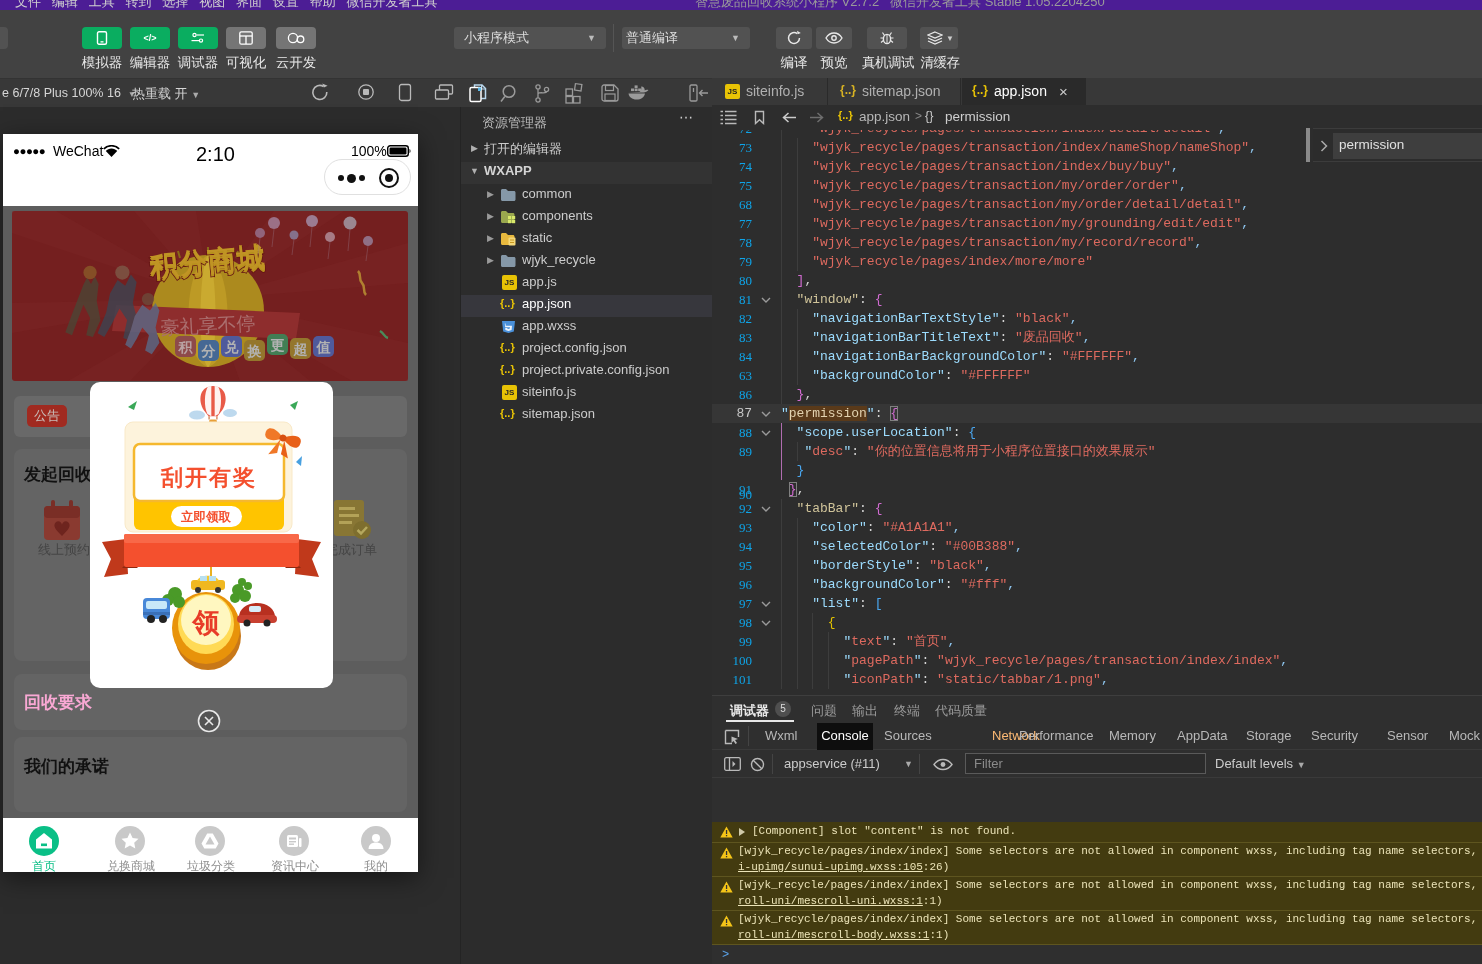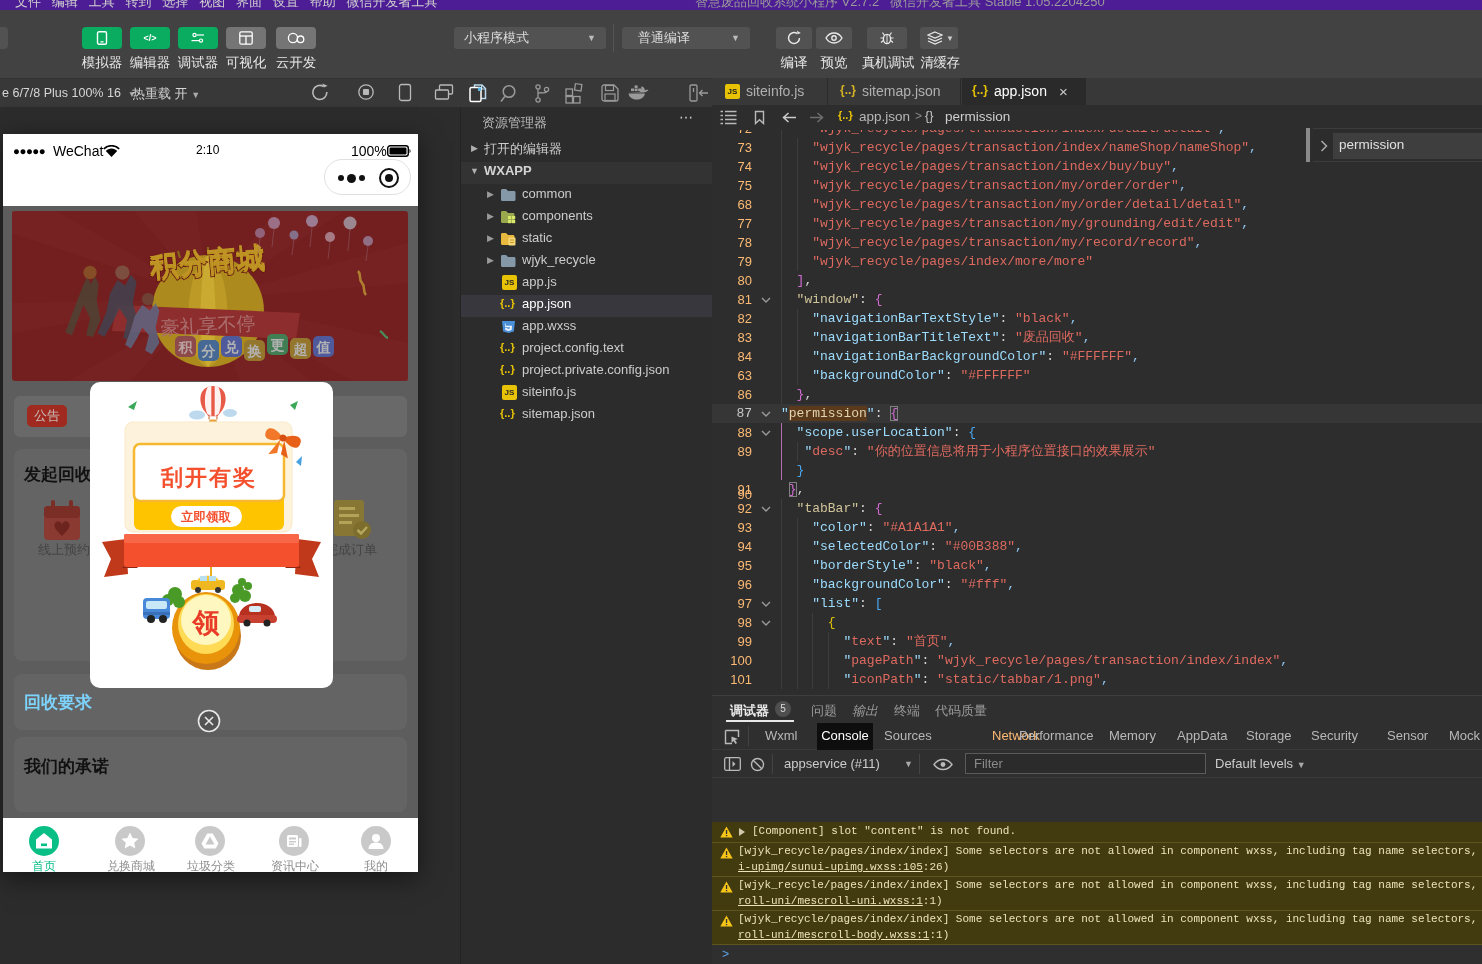--- a/index.html
+++ b/index.html
@@ -1,20 +1,20 @@
 <!DOCTYPE html>
 <html><head>
 <meta charset="utf-8">
 <style>
   * { margin:0; padding:0; box-sizing:border-box; }
   html,body { width:1482px; height:964px; overflow:hidden; background:#2d2d2d; }
   body { font-family:"Liberation Sans", sans-serif; }
   .abs { position:absolute; }
   #page { position:relative; width:1482px; height:964px; overflow:hidden; }
-  .ln { left:0; width:40px; text-align:right; color:#fdba74; font-family:Liberation Sans, sans-serif; font-size:13px; line-height:19px; }
+  .ln { left:0; width:40px; text-align:right; color:#0ea5e9; font-family:Liberation Serif, serif; font-size:13px; line-height:19px; }
   .lnact { left:0; width:40px; text-align:right; color:#c6c6c6; font-family:"Liberation Mono",monospace; font-size:13px; line-height:19px; }
   .cl { left:69px; white-space:pre; font-family:"Liberation Mono",monospace; font-size:13px; line-height:19px; color:#d4d4d4; }
   .cl i { font-style:normal; }
   .s { color:#de6a5f; } .k { color:#9cdcfe; } .q { color:#9cdcfe; } .ks { color:#de6a5f; }
   .k0 { color:#d0c49a; } .p { color:#d4d4d4; } .pc { color:#8fc7f0; } .m { color:#d16bd1; } .b { color:#4aa7f0; } .g { color:#e2c200; }
   .mb { outline:1px solid #808080; outline-offset:-1px; }
   .hl { background:#5a3a1a; color:#e2d2b0; }
   .ig { width:1px; background:#3d3d3d; }
   .con { font-family:"Liberation Mono",monospace; font-size:11px; white-space:pre; color:#ece4b8; }
   .warn { left:0; width:770px; background:#433b10; color:#ece4b8; border-bottom:1px solid #5e551f; }
@@ -63,21 +63,21 @@
         </svg>
     </div>
     <div class="abs" style="left:74px;top:44px;width:56px;height:18px;color:#e8e8e8;font-size:13.5px;text-align:center;">模拟器</div>
     <div class="abs" style="left:122px;top:44px;width:56px;height:18px;color:#e8e8e8;font-size:13.5px;text-align:center;">编辑器</div>
     <div class="abs" style="left:170px;top:44px;width:56px;height:18px;color:#e8e8e8;font-size:13.5px;text-align:center;">调试器</div>
     <div class="abs" style="left:218px;top:44px;width:56px;height:18px;color:#e8e8e8;font-size:13.5px;text-align:center;">可视化</div>
     <div class="abs" style="left:268px;top:44px;width:56px;height:18px;color:#e8e8e8;font-size:13.5px;text-align:center;">云开发</div>
 
     <div class="abs" style="left:454px;top:17px;width:152px;height:22px;background:#525252;border-radius:3px;color:#dddddd;font-size:13px;line-height:22px;padding-left:10px;">小程序模式<span class="abs" style="right:10px;top:0;color:#bbb;font-size:9px;">▼</span></div>
     <div class="abs" style="left:613px;top:14px;width:1px;height:28px;background:#555;"></div>
-    <div class="abs" style="left:622px;top:17px;width:128px;height:22px;background:#525252;border-radius:3px;color:#dddddd;font-size:13px;line-height:22px;padding-left:16px;">普通编译<span class="abs" style="right:10px;top:0;color:#bbb;font-size:9px;">▼</span></div>
+    <div class="abs" style="left:622px;top:17px;width:128px;height:22px;background:#525252;border-radius:3px;color:#dddddd;font-size:13px;line-height:22px;padding-left:4px;">普通编译<span class="abs" style="right:10px;top:0;color:#bbb;font-size:9px;">▼</span></div>
 
     <div class="abs" style="left:776px;top:17px;width:36px;height:22px;background:#525252;border-radius:3px;">
       <svg class="abs" style="left:10px;top:3px;" width="16" height="16" viewBox="0 0 16 16">
           <path d="M13.5 8a5.5 5.5 0 1 1-2.2-4.4" fill="none" stroke="#e8e8e8" stroke-width="1.5"></path>
           <path d="M11 0.8 L11.7 4.2 L14.8 3" fill="#e8e8e8"></path>
         </svg>
     </div>
     <div class="abs" style="left:816px;top:17px;width:36px;height:22px;background:#525252;border-radius:3px;">
       <svg class="abs" style="left:8px;top:4px;" width="20" height="14" viewBox="0 0 20 14">
           <path d="M10 2 C5 2 2 7 2 7 C2 7 5 12 10 12 C15 12 18 7 18 7 C18 7 15 2 10 2 Z" fill="none" stroke="#e8e8e8" stroke-width="1.4"></path>
@@ -188,21 +188,21 @@
 
   <div class="abs" id="simpanel" style="left:0;top:107px;width:460px;height:857px;background:#2c2c2c;">
     <div class="abs" id="phone" style="left:3px;top:27px;width:415px;height:738px;background:#ffffff;box-shadow:0 6px 24px rgba(0,0,0,0.5);">
 
       <div class="abs" style="left:10px;top:11px;color:#000;font-size:11.5px;letter-spacing:-0.5px;">●●●●●</div>
       <div class="abs" style="left:50px;top:9px;color:#000;font-size:14px;">WeChat</div>
       <svg class="abs" style="left:100px;top:11px;" width="17" height="13" viewBox="0 0 17 13">
           <path d="M8.5 12 L2.8 6 C4.2 4.5 6.2 3.6 8.5 3.6 C10.8 3.6 12.8 4.5 14.2 6 Z" fill="#000"></path>
           <path d="M0.8 3.9 C2.8 1.9 5.5 0.7 8.5 0.7 C11.5 0.7 14.2 1.9 16.2 3.9" fill="none" stroke="#000" stroke-width="1.6"></path>
         </svg>
-      <div class="abs" style="left:193px;top:9px;color:#000;font-size:12px;">2:10</div>
+      <div class="abs" style="left:193px;top:9px;color:#000;font-size:20px;">2:10</div>
       <div class="abs" style="left:348px;top:9px;color:#000;font-size:14px;">100%</div>
       <svg class="abs" style="left:384px;top:11px;" width="25" height="12" viewBox="0 0 25 12">
           <rect x="0.7" y="0.7" width="20.6" height="10.6" rx="2.5" fill="none" stroke="#000" stroke-width="1.4"></rect>
           <rect x="2.5" y="2.5" width="17" height="7" rx="1.2" fill="#000"></rect>
           <path d="M22.5 4 C23.8 4.3 23.8 7.7 22.5 8 Z" fill="#000"></path>
         </svg>
 
       <div class="abs" style="left:0;top:27px;width:415px;height:45px;background:#ffffff;">
         <div class="abs" style="left:321px;top:-2px;width:87px;height:36px;border:1px solid #e0e0e0;border-radius:18px;background:#fff;">
           <div class="abs" style="left:13px;top:15px;width:6px;height:6px;border-radius:3px;background:#111;"></div>
@@ -289,21 +289,21 @@
             <rect x="4" y="0" width="30" height="36" rx="3" fill="#887634"></rect>
             <rect x="9" y="7" width="16" height="3" fill="#b3a258"></rect>
             <rect x="9" y="14" width="20" height="3" fill="#b3a258"></rect>
             <rect x="9" y="21" width="13" height="3" fill="#b3a258"></rect>
             <circle cx="32" cy="30" r="9" fill="#7e6e2e"></circle>
             <path d="M27.5 30 L31 33.5 L37 27" fill="none" stroke="#b5a85e" stroke-width="2.5"></path>
           </svg>
         <div class="abs" style="left:308px;top:335px;width:80px;color:#454545;font-size:13px;text-align:center;">完成订单</div>
 
         <div class="abs" style="left:11px;top:468px;width:393px;height:56px;background:#646464;border-radius:8px;"></div>
-        <div class="abs" style="left:21px;top:485px;color:#7dd3fc;font-size:17px;font-weight:bold;">回收要求</div>
+        <div class="abs" style="left:21px;top:485px;color:#f9a8d4;font-size:17px;font-weight:bold;">回收要求</div>
 
         <div class="abs" style="left:11px;top:531px;width:393px;height:75px;background:#646464;border-radius:8px;"></div>
         <div class="abs" style="left:21px;top:549px;color:#111111;font-size:17px;font-weight:bold;">我们的承诺</div>
       </div>
 
       <div class="abs" style="left:0;top:684px;width:415px;height:54px;background:#ffffff;">
         <svg class="abs" style="left:26px;top:8px;" width="30" height="30" viewBox="0 0 30 30">
             <circle cx="15" cy="15" r="15" fill="#0abf86"></circle>
             <path d="M15 7 L23 13.5 V22.5 H7 V13.5 Z" fill="#fff"></path>
             <rect x="12" y="17.5" width="6" height="2.6" fill="#0abf86"></rect>
@@ -470,21 +470,21 @@
     <div class="abs" style="left:61px;top:167px;">app.js</div>
     <div class="abs" style="left:0px;top:188px;width:252px;height:22px;background:#37373d;"></div>
     <div class="abs" style="left:39px;top:190px;color:#e8c305;font-size:11px;font-weight:bold;">{..}</div>
     <div class="abs" style="left:61px;top:189px;color:#ffffff;">app.json</div>
     <svg class="abs" style="left:39px;top:212px;" width="17" height="15" viewBox="0 0 17 15">
         <path d="M2 2 H15 L13.8 12.5 L8.5 14 L3.2 12.5 Z" fill="#4a90d9"></path>
         <path d="M12.2 4.5 H5.5 L5.7 6.8 H12 L11.6 11 L8.5 11.9 L5.4 11 L5.2 8.9 H7.1 L7.2 9.6 L8.5 10 L9.8 9.6 L10 8.3 H5.2 L4.8 4.5 Z" fill="#ffffff" opacity="0.9"></path>
       </svg>
     <div class="abs" style="left:61px;top:211px;">app.wxss</div>
     <div class="abs" style="left:39px;top:234px;color:#e8c305;font-size:11px;font-weight:bold;">{..}</div>
-    <div class="abs" style="left:61px;top:233px;">project.config.text</div>
+    <div class="abs" style="left:61px;top:233px;">project.config.json</div>
     <div class="abs" style="left:39px;top:256px;color:#e8c305;font-size:11px;font-weight:bold;">{..}</div>
     <div class="abs" style="left:61px;top:255px;">project.private.config.json</div>
     <div class="abs" style="left:41px;top:278px;width:15px;height:15px;background:#e8c305;border-radius:2px;color:#262626;font-size:8px;font-weight:bold;text-align:center;line-height:16px;">JS</div>
     <div class="abs" style="left:61px;top:277px;">siteinfo.js</div>
     <div class="abs" style="left:39px;top:300px;color:#e8c305;font-size:11px;font-weight:bold;">{..}</div>
     <div class="abs" style="left:61px;top:299px;">sitemap.json</div>
   </div>
 
   <div class="abs" id="editor" style="left:712px;top:105px;width:770px;height:590px;background:#2d2d2d;overflow:hidden;">
     <div class="abs" id="codearea" style="left:0;top:-2px;width:770px;height:592px;">
@@ -610,21 +610,21 @@
       </svg>
     <div class="abs" style="left:26px;top:8px;color:#e0e0e0;font-size:13.5px;">permission</div>
   </div>
 
   <div class="abs" id="debug" style="left:712px;top:695px;width:770px;height:269px;background:#2f2f2f;border-top:1px solid #3e3e3e;">
 
     <div class="abs" style="left:18px;top:6px;color:#e8e8e8;font-size:13px;font-weight:bold;">调试器</div>
     <div class="abs" style="left:14px;top:24px;width:68px;height:2px;background:#e8e8e8;"></div>
     <div class="abs" style="left:63px;top:5px;width:16px;height:16px;border-radius:8px;background:#4f4f4f;color:#dddddd;font-size:10px;text-align:center;line-height:16px;">5</div>
     <div class="abs" style="left:99px;top:6px;color:#9a9a9a;font-size:13px;">问题</div>
-    <div class="abs" style="left:140px;top:6px;color:#9a9a9a;font-size:13px;font-style:italic;">输出</div>
+    <div class="abs" style="left:140px;top:6px;color:#9a9a9a;font-size:13px;">输出</div>
     <div class="abs" style="left:182px;top:6px;color:#9a9a9a;font-size:13px;">终端</div>
     <div class="abs" style="left:223px;top:6px;color:#9a9a9a;font-size:13px;">代码质量</div>
 
     <div class="abs" style="left:0;top:27px;width:770px;height:27px;border-bottom:1px solid #3a3a3a;">
       <svg class="abs" style="left:12px;top:6px;" width="16" height="16" viewBox="0 0 16 16">
           <path d="M1.5 1.5 H14.5 V8 M1.5 1.5 V14.5 H8" fill="none" stroke="#b9b9b9" stroke-width="1.4"></path>
           <path d="M7.5 7.5 L14 10 L11 11 L13 14 L11.5 15 L9.5 12 L7.5 14 Z" fill="#b9b9b9"></path>
         </svg>
       <div class="abs" style="left:36px;top:3px;width:1px;height:20px;background:#444;"></div>
       <div class="abs" style="left:53px;top:5px;color:#b8b8b8;font-size:13px;">Wxml</div>

